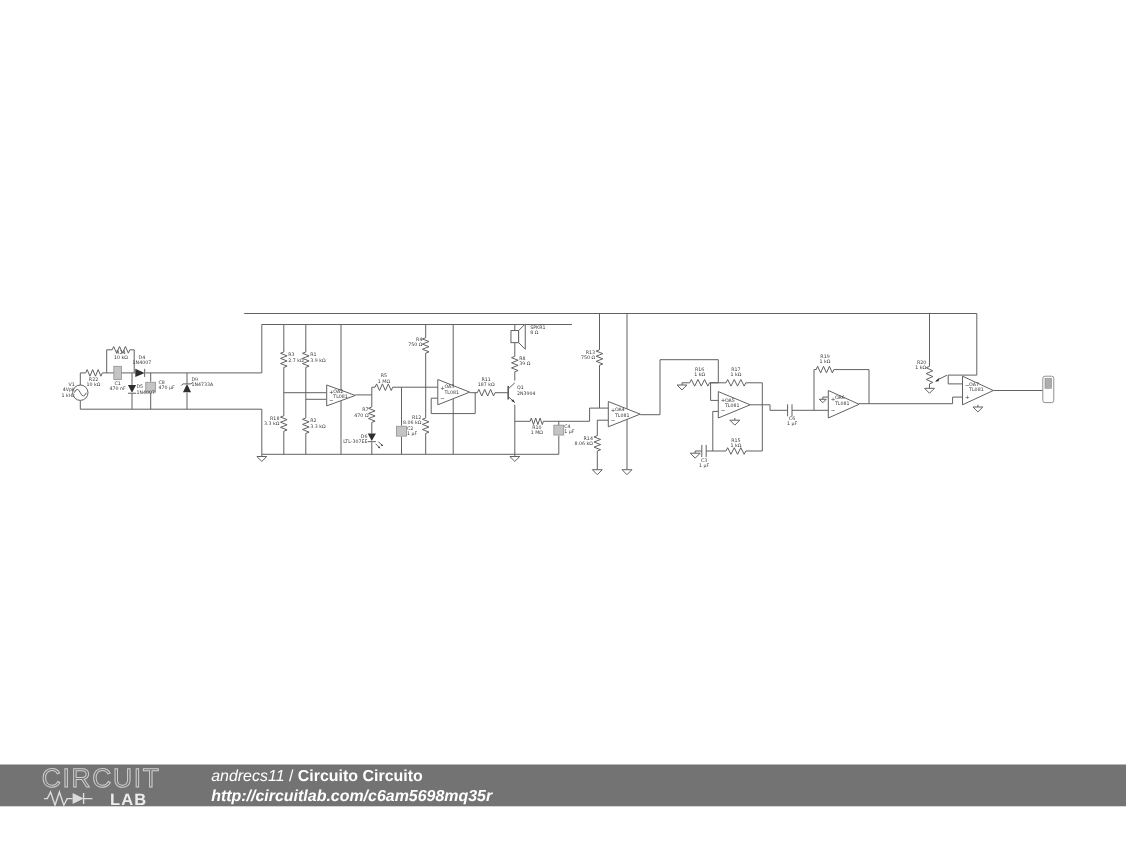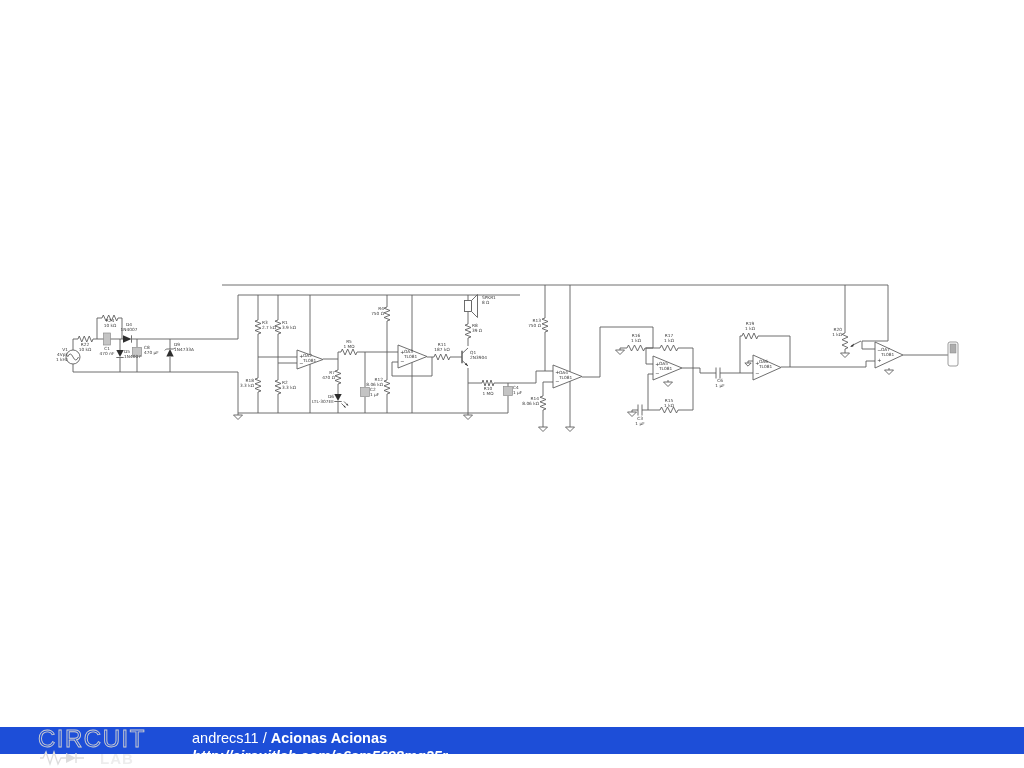--- a/index.html
+++ b/index.html
@@ -1,28 +1,28 @@
 <!DOCTYPE html>
 <html><head>
 <meta charset="utf-8">
 <style>
   html,body{margin:0;padding:0;width:1024px;height:768px;background:#ffffff;overflow:hidden;}
   .canvas{position:absolute;left:0;top:0;width:1024px;height:727px;background:#ffffff;}
   #schem{position:absolute;left:0;top:0;}
   #schem text{font-family:"DejaVu Sans",sans-serif;}
   .lbl{font-size:4.3px;fill:#3a3a3a;}
   .sign{font-size:5px;fill:#333;font-family:"DejaVu Sans Mono",monospace;}
-  .footer{position:absolute;left:0;top:727px;width:1024px;height:27px;background:#1d4ed8;}
+  .footer{position:absolute;left:0;top:695px;width:1024px;height:38px;background:#737373;}
   .logo{position:absolute;left:38px;top:0px;}
   .logo-c{font-family:"Liberation Sans",sans-serif;font-size:24px;letter-spacing:1.5px;fill:none;stroke:#cfcfcf;stroke-width:0.9px;}
   .logo-lab{font-family:"Liberation Sans",sans-serif;font-size:15px;font-weight:700;fill:#ededed;letter-spacing:1px;}
   .byline{position:absolute;left:192px;top:2px;color:#ffffff;font-family:"Liberation Sans",sans-serif;}
   .byline .l1{font-size:14.5px;line-height:18px;}
   .byline .l2{font-size:14.5px;line-height:18px;font-weight:700;font-style:italic;}
-  .user{text-align:right;}
+  .user{font-style:italic;text-align:right;}
   .ctitle{font-weight:700;}
 </style>
 </head>
 <body>
 
 <div class="canvas">
   <svg id="schem" width="1024" height="727" viewBox="0 0 1024 727">
     <g id="wires">
       <path fill="none" stroke="#5f5f5f" stroke-width="0.9" d="M222 285H888V341H862 M238 295H520 M73 350V339H78 M93 339H104 M110 339H123 M132 339H238V295 M97 339V318H102 M118 318H122V339 M120 339V350 M120 358V372 M137 339V347 M137 357V372 M170 339V349 M170 357V372 M73 364V372H238V413 M238 413H508 M238 413V415 M468 413V415 M258 295V320 M258 334V378 M258 392V413 M258 357H297 M278 295V320 M278 334V380 M278 394V413 M278 363H297 M310 295V413 M323 359H338V352H341 M357 352H398 M338 359V370 M338 384V394 M338 402V413 M365 352V387 M365 397V413 M387 295V307 M387 321V380 M387 394V413 M412 295V413 M398 362H392V376H432V357 M427 357H434 M450 357H462 M468 295V301 M468 311V324 M468 338V346 M468 368V413 M468 383H482 M494 383H536V371H553 M508 383V387 M508 396V413 M545 285V318 M545 332V371 M553 382H543V396 M543 410V427 M570 285V427 M582 377H600V327H653V348 M620 348H627 M620 348V350 M645 348H660 M678 348H693V410 M653 348H646V364H653 M653 374H648V410 M632 410H638 M632 410V412 M642 410H660 M678 410H693 M682 368H700V373H716 M720 373H753 M740 373V336H742 M758 336H790V367 M753 361H748V363 M781 367H866V361H875 M875 349H862V341 M845 285V333 M845 349V353 M668 380V382 M889 368V370 M903 355H948"></path>
     </g>
@@ -294,16 +294,16 @@
   <svg class="logo" width="130" height="41">
     <text x="0" y="20" class="logo-c">CIRCUIT</text>
     <g transform="translate(2,24)">
       <path d="M0 7 H3 L6 1 L10 13 L14 1 L18 13 L21 7 H26" fill="none" stroke="#dcdcdc" stroke-width="1.3"></path>
       <path d="M26 2 V12 L36 7 Z" fill="#dcdcdc" stroke="none"></path>
       <path d="M36 2 V12 M36 7 H44" fill="none" stroke="#dcdcdc" stroke-width="1.3"></path>
     </g>
     <text x="62" y="37" class="logo-lab">LAB</text>
   </svg>
   <div class="byline">
-    <div class="l1"><span class="user">andrecs11</span><span> / </span><span class="ctitle">Acionas Acionas</span></div>
+    <div class="l1"><span class="user">andrecs11</span><span> / </span><span class="ctitle">Circuito Circuito</span></div>
     <div class="l2">http://circuitlab.com/c6am5698mq35r</div>
   </div>
 </div>
 
 </body></html>

